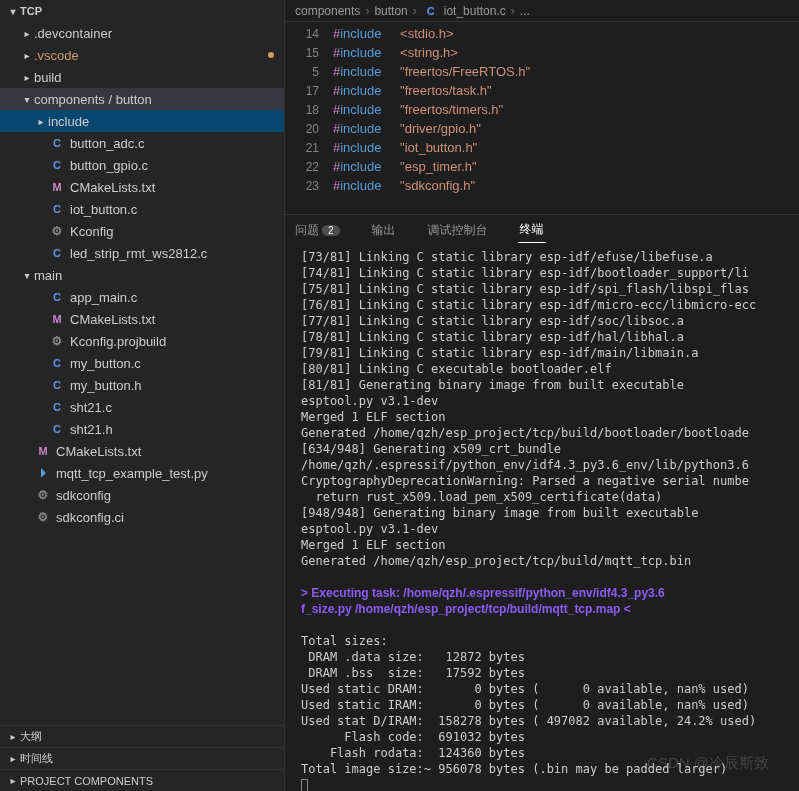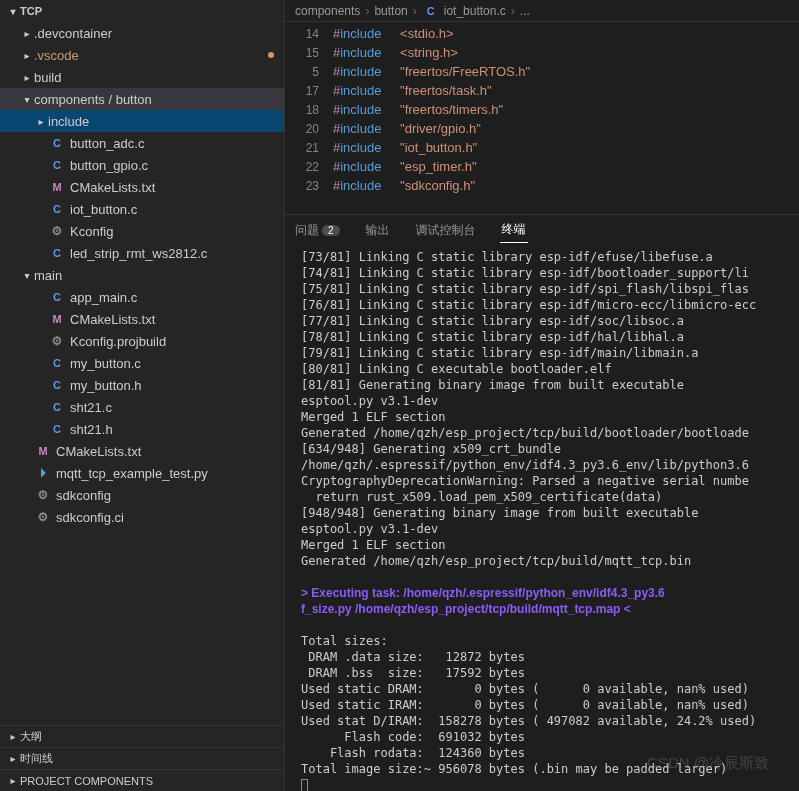--- a/index.html
+++ b/index.html
@@ -23,21 +23,21 @@
 .editor { flex:1; display:flex; flex-direction:column; height:100%; }
 .crumbs { height:22px; background:#1e1e1e; display:flex; align-items:center; padding:0 10px; font-size:12px; color:#999; border-bottom:1px solid #333; }
 .crumb-sep { margin:0 5px; color:#666; }
 .code-area { flex:0 0 192px; overflow:hidden; background:#1e1e1e; font-family:Consolas,monospace; font-size:13px; }
 .code-line { display:flex; height:19px; align-items:flex-end; }
 .gutter { width:48px; text-align:right; padding-right:14px; color:#858585; font-size:12px; }
 .tok-pp { color:#c586c0; }
 .tok-inc { color:#569cd6; }
 .tok-str { color:#ce9178;margin-left:15px; }
 .panel-zone { flex:1; display:flex; flex-direction:column; background:#1e1e1e; border-top:1px solid #333; overflow:hidden; }
-.tabs { height:30px; display:flex; align-items:center; padding:0 8px; font-size:12px; gap:22px; }
+.tabs { height:30px; display:flex; align-items:center; padding:0 8px; font-size:12px; gap:28px; }
 .tab { color:#999; padding:4px 2px; cursor:pointer; }
 .tab.active { color:#fff; border-bottom:1px solid #fff; }
 .badge { background:#4d4d4d; color:#fff; border-radius:8px; padding:0 6px; font-size:10px; margin-left:3px; }
 .terminal { flex:1; overflow:auto; padding:4px 6px; font-family:Consolas,monospace; font-size:12px; line-height:16px; color:#ccc; white-space:pre;margin-left:10px; }
 .term-bold { color:#8b5cf6; font-weight:bold; }
 .watermark { position:absolute; right:30px; bottom:18px; color:rgba(200,200,200,0.22); font-size:15px; font-weight:300; pointer-events:none; }
 .cursor-block { display:inline-block; width:7px; height:14px; border:1px solid #888; vertical-align:middle; }
 </style>
 </head>
 <body>

